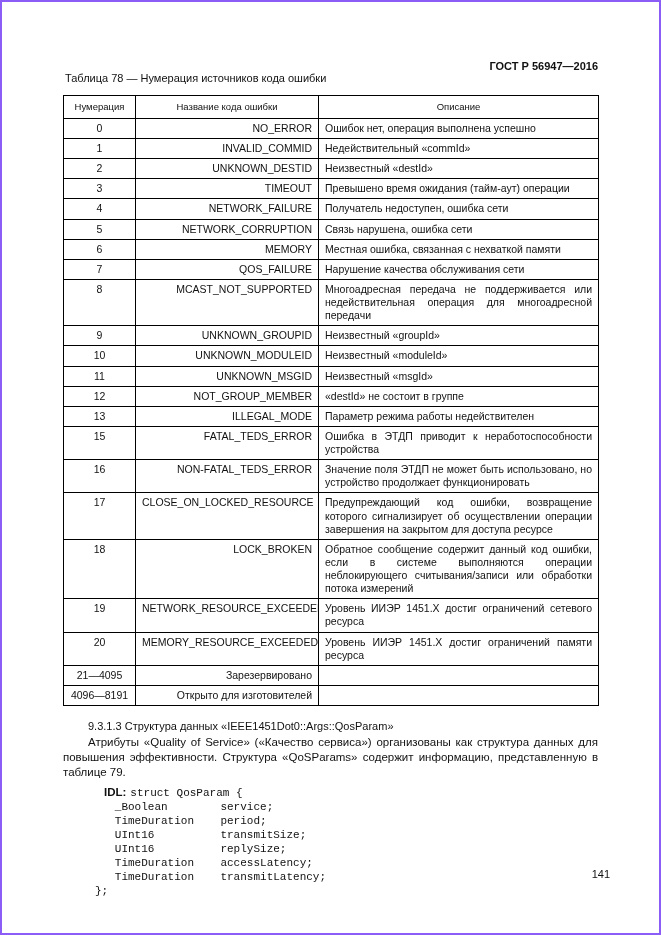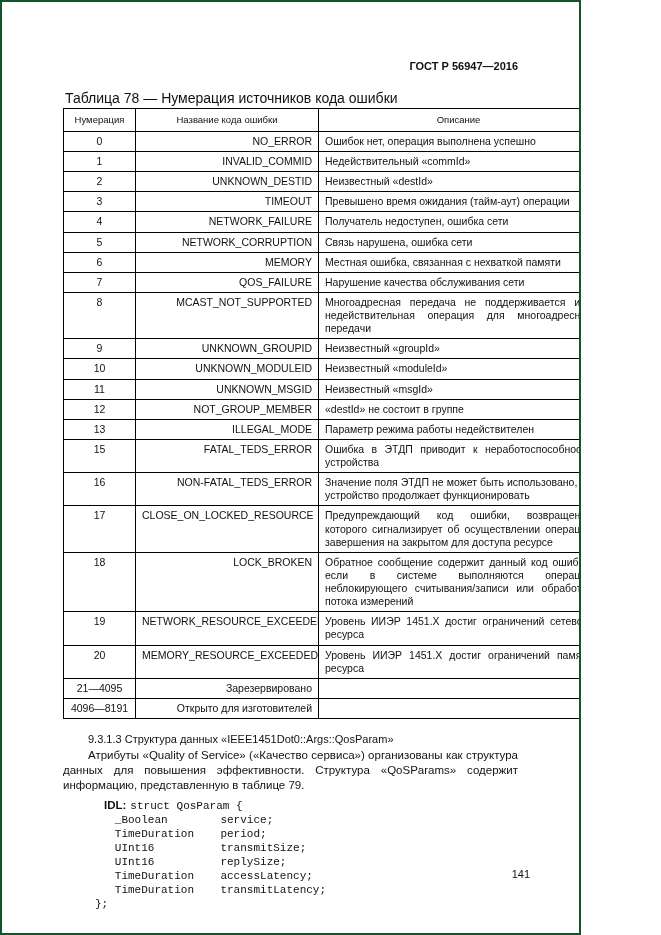--- a/index.html
+++ b/index.html
@@ -6,41 +6,40 @@
   html, body { margin: 0; padding: 0; }
   body {
     width: 661px; height: 935px;
     background: #ffffff;
     font-family: "Liberation Sans", sans-serif;
     color: #111111;
     -webkit-font-smoothing: antialiased;
   }
   .page {
     position: relative;
-    width: 581px; height: 935px;
+    width: 661px; height: 935px;
     background: #ffffff;
-    border: 2px solid #14532d;
+    border: 2px solid #8b5cf6;
     padding: 0 61px;
     overflow: hidden;
   }
   .doc-header {
     margin-top: 58px;
     text-align: right;
     font-weight: bold;
     font-size: 11px;
   }
   .table-caption {
-    margin-top: 18px;
-    font-size: 14px;
+    font-size: 11px;
     padding-left: 2px;
   }
   table.err-table {
     border-collapse: collapse;
     width: 535px;
-    margin-top: 2px;
+    margin-top: 11px;
     table-layout: fixed;
   }
   table.err-table th, table.err-table td {
     border: 1px solid #000;
     font-size: 10.5px;
     line-height: 1.25;
     padding: 3px 6px;
     vertical-align: top;
     overflow: hidden;
   }

